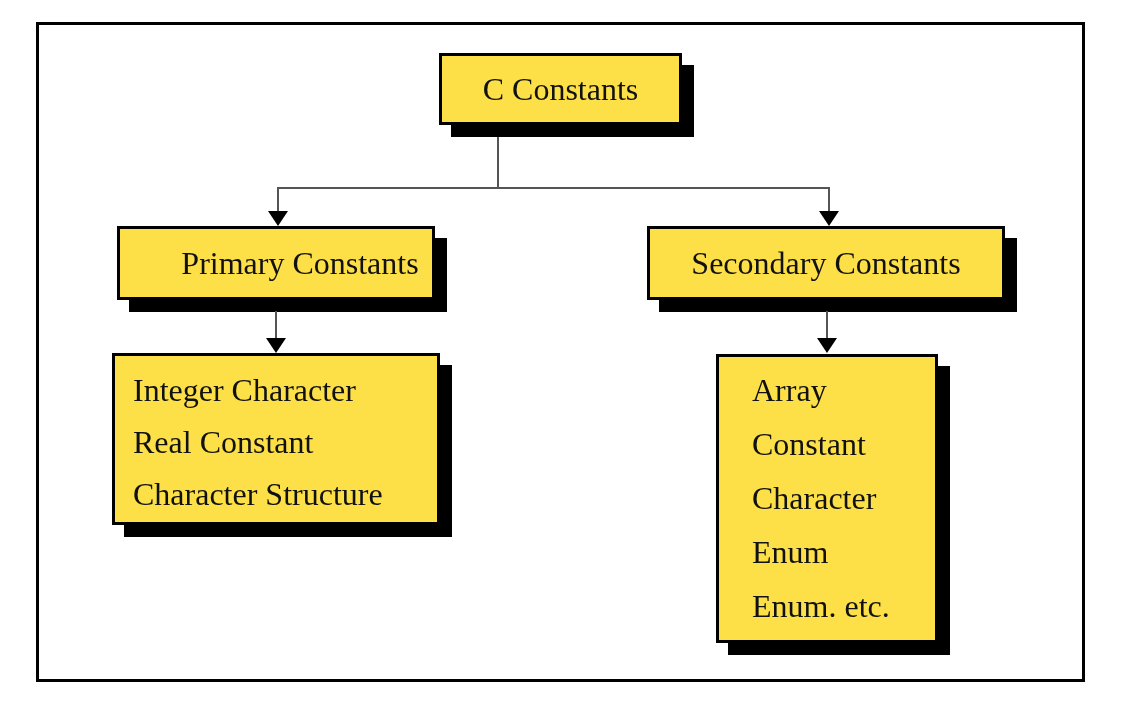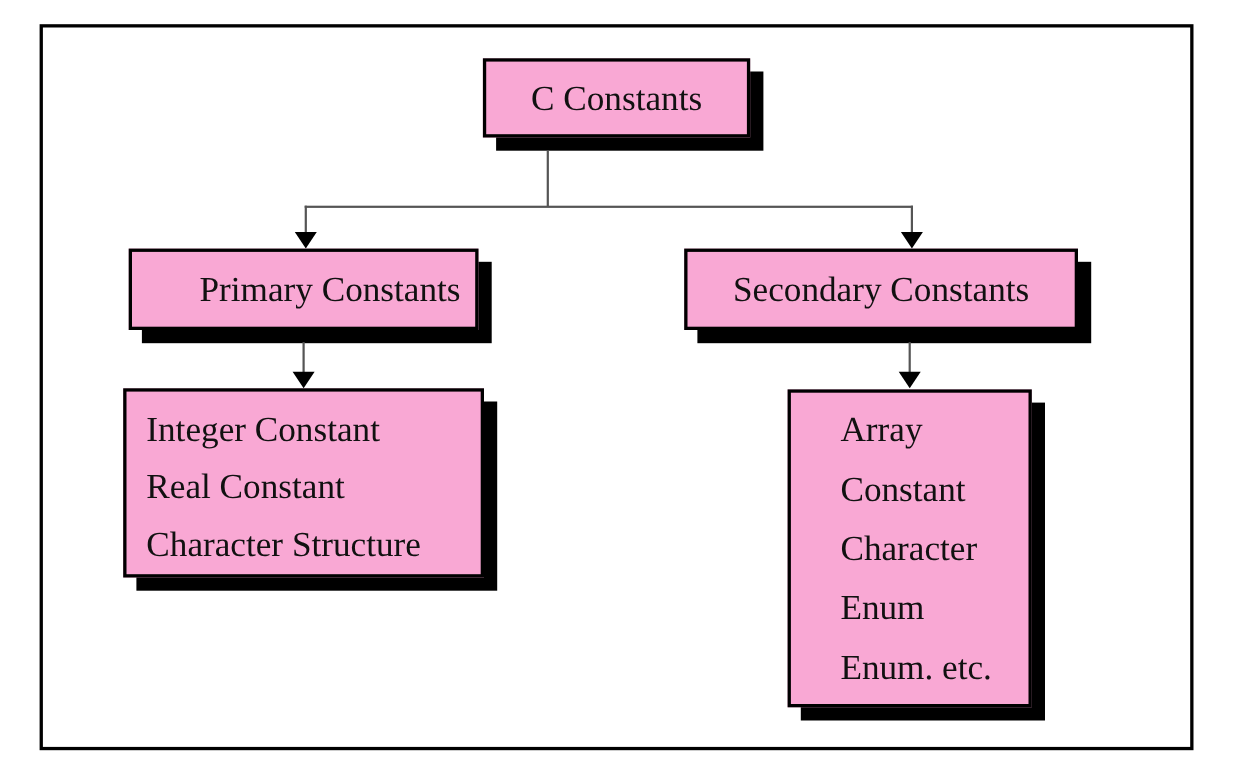--- a/index.html
+++ b/index.html
@@ -21,21 +21,21 @@
     left: 36px;
     top: 22px;
     width: 1049px;
     height: 660px;
     border: 3px solid #000000;
     box-sizing: border-box;
     background: #ffffff;
   }
   .node {
     position: absolute;
-    background: #f9a8d4;
+    background: #fde047;
     border: 3px solid #000000;
     box-sizing: border-box;
     box-shadow: 12px 12px 0 #000000;
     font-size: 32px;
   }
   .node.centered {
     display: flex;
     align-items: center;
     justify-content: center;
     text-align: center;
@@ -49,21 +49,21 @@
   .node-primary-items .list-item {
     line-height: 52px;
   }
   .node-secondary-items .list-item {
     line-height: 54px;
   }
   .node-primary-items {
     padding: 8px 0 0 18px;
   }
   .node-secondary-items {
-    padding: 6px 0 0 45px;
+    padding: 6px 0 0 33px;
   }
   .line {
     position: absolute;
     background: #555555;
   }
   .arrowhead {
     position: absolute;
     width: 0;
     height: 0;
     border-left: 10px solid transparent;
@@ -88,32 +88,32 @@
   <div class="line" style="left:277px; top:187px; width:2px; height:26px;"></div>
   <div class="arrowhead" style="left:268px; top:211px;"></div>
 
   <div class="line" style="left:828px; top:187px; width:2px; height:26px;"></div>
   <div class="arrowhead" style="left:819px; top:211px;"></div>
 
   <div class="node centered" style="left:117px; top:226px; width:318px; height:74px;padding-left:48px;">
     <span>Primary Constants</span>
   </div>
 
-  <div class="node centered" style="left:622px; top:226px; width:358px; height:74px;text-align:right;">
+  <div class="node centered" style="left:647px; top:226px; width:358px; height:74px;text-align:right;">
     <span>Secondary Constants</span>
   </div>
 
   <div class="line" style="left:275px; top:311px; width:2px; height:30px;"></div>
   <div class="arrowhead" style="left:266px; top:338px;"></div>
 
   <div class="line" style="left:826px; top:311px; width:2px; height:30px;"></div>
   <div class="arrowhead" style="left:817px; top:338px;"></div>
 
   <div class="node list node-primary-items" style="left:112px; top:353px; width:328px; height:172px;">
-    <div class="list-item">Integer Constant</div>
+    <div class="list-item">Integer Character</div>
     <div class="list-item">Real Constant</div>
     <div class="list-item">Character Structure</div>
   </div>
 
   <div class="node list node-secondary-items" style="left:716px; top:354px; width:222px; height:289px;">
     <div class="list-item">Array</div>
     <div class="list-item">Constant</div>
     <div class="list-item">Character</div>
     <div class="list-item">Enum</div>
     <div class="list-item">Enum. etc.</div>

